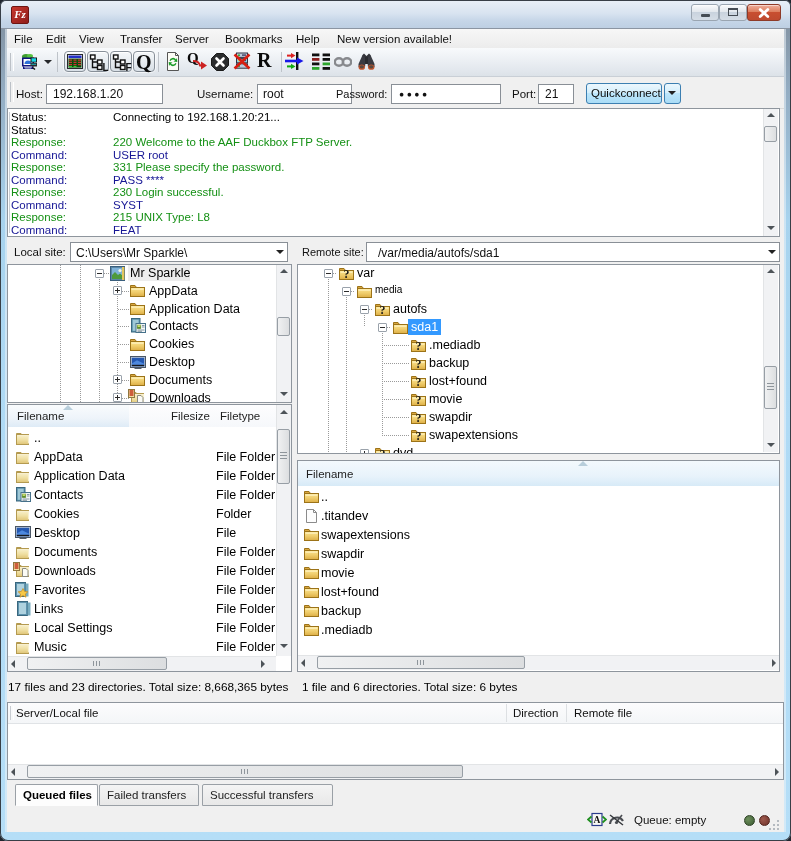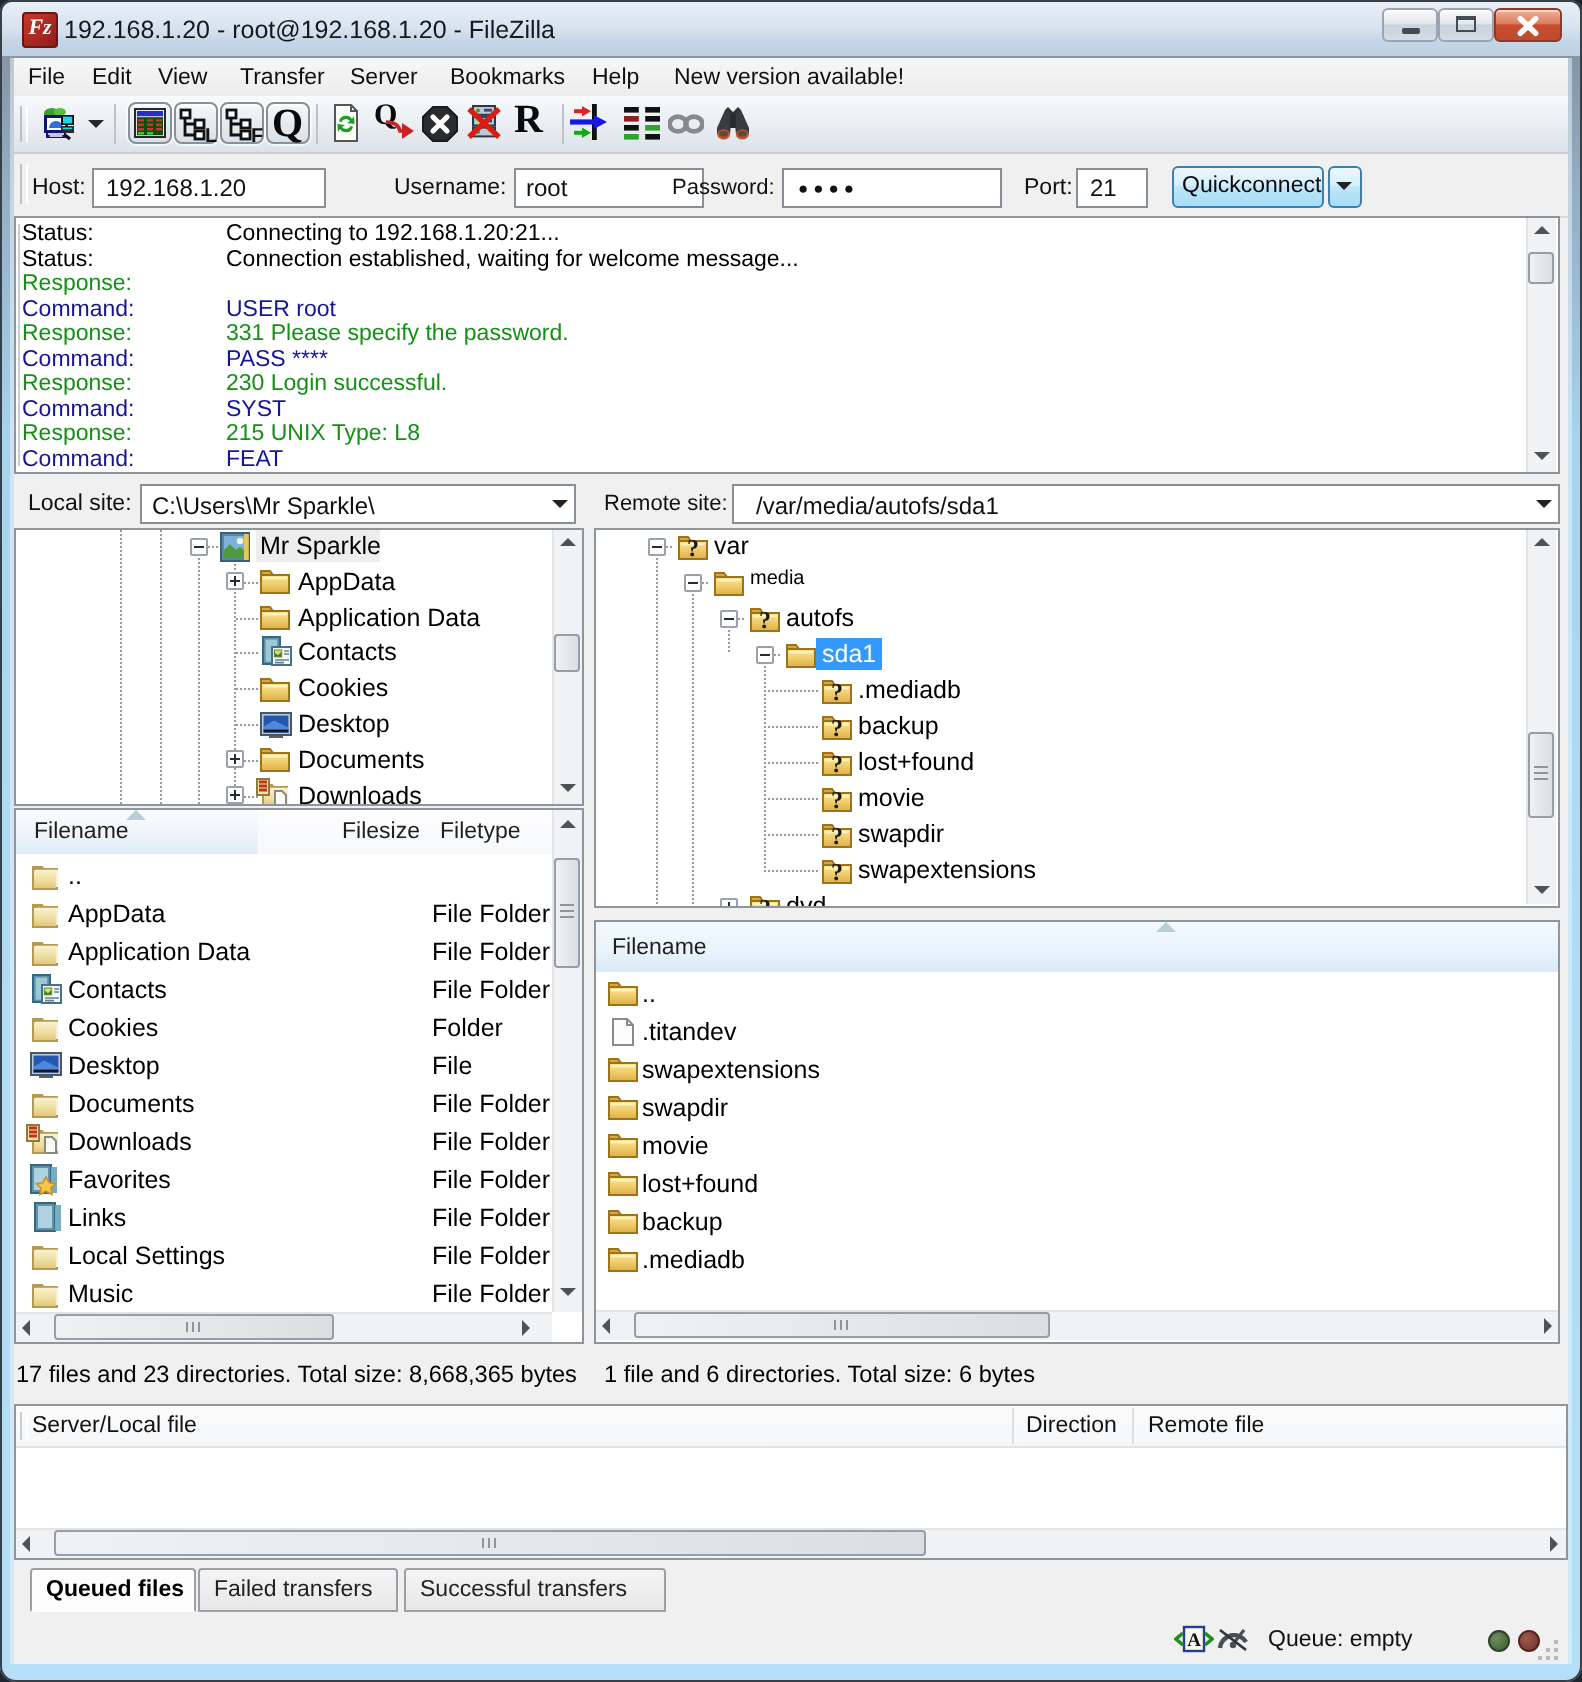--- a/index.html
+++ b/index.html
@@ -14,21 +14,20 @@
       <linearGradient id="pfg" x1="0" y1="0" x2="0" y2="1">
         <stop offset="0" stop-color="#F9F2D0"></stop>
         <stop offset="0.55" stop-color="#EFDFA2"></stop>
         <stop offset="1" stop-color="#DFC476"></stop>
       </linearGradient>
     </defs>
   </svg>
 <div style="position:absolute;left:0;top:0;width:791px;height:841px;border-radius:6px 6px 8px 8px;background:linear-gradient(180deg,#7E8B99 0px,#93ACC2 90px,#A7D3EE 220px,#AFDAF5 420px,#B5DEF7 100%);box-shadow:inset 0 0 0 1px #383F47;overflow:hidden">
 <div style="position:absolute;left:1px;top:1px;width:789px;height:28px;border-radius:5px 5px 0 0;background:linear-gradient(180deg,#E8EFF7 0%,#D8E3F0 45%,#C6D6E8 70%,#BCCEE2 100%)"></div>
 <div style="position:absolute;left:11px;top:6px;width:16px;height:16px;background:linear-gradient(135deg,#C8372D,#8F1D1A);border:1px solid #6E1512;border-radius:2px;color:#fff;font-size:11px;font-weight:bold;font-style:italic;text-align:center;line-height:15px;font-family:'Liberation Serif',serif">Fz</div>
-<div style="position:absolute;left:32px;top:8px;font-size:12.5px;color:#15191E;font-weight:normal;white-space:nowrap;">192.168.1.20 - root@192.168.1.20 - FileZilla</div>
 <div style="position:absolute;left:691px;top:4px;width:28px;height:17px;background:linear-gradient(180deg,#FAFBFC,#E2E7ED 45%,#C9D3DE 50%,#D5DDE6);border:1px solid #9AA5B1;border-radius:3px;box-sizing:border-box;box-shadow:inset 0 1px 0 rgba(255,255,255,.5)">
       <div style="position:absolute;left:50%;margin-left:-4px;top:9px;width:9px;height:3px;background:#444B53;border-radius:1px"></div>
     </div>
 <div style="position:absolute;left:719px;top:4px;width:28px;height:17px;background:linear-gradient(180deg,#FAFBFC,#E2E7ED 45%,#C9D3DE 50%,#D5DDE6);border:1px solid #9AA5B1;border-radius:3px;box-sizing:border-box;box-shadow:inset 0 1px 0 rgba(255,255,255,.5)">
       <div style="position:absolute;left:50%;margin-left:-5px;top:3px;width:10px;height:8px;border:1px solid #444B53;border-top:2px solid #444B53;background:transparent;box-sizing:border-box"></div>
     </div>
 <div style="position:absolute;left:747px;top:4px;width:34px;height:17px;background:linear-gradient(180deg,#EFAE9C,#DD7F5F 45%,#C84E30 50%,#BE4A2F);border:1px solid #8E3A28;border-radius:3px;box-sizing:border-box;box-shadow:inset 0 1px 0 rgba(255,255,255,.5)">
       <svg style="position:absolute;left:50%;margin-left:-6px;top:2px" width="12" height="12" viewBox="0 0 12 12">
         <path d="M2.2 2.4 L9.8 9.6 M9.8 2.4 L2.2 9.6" stroke="#FFFFFF" stroke-width="2.8" stroke-linecap="round"></path>
       </svg>
@@ -172,22 +171,22 @@
 <div style="position:absolute;left:545px;top:87px;font-size:12px;color:#111;font-weight:normal;white-space:nowrap;">21</div>
 <div style="position:absolute;left:586px;top:83px;width:76px;height:21px;background:linear-gradient(#ECF7FD,#D5EFFC 45%,#BDE6FB 50%,#A9DCF6);border:1px solid #3C7FB1;border-radius:3px;box-sizing:border-box;"></div>
 <div style="position:absolute;left:591px;top:87px;font-size:11.5px;color:#0A0A0A;font-weight:normal;white-space:nowrap;">Quickconnect</div>
 <div style="position:absolute;left:664px;top:83px;width:17px;height:21px;background:linear-gradient(#ECF7FD,#D5EFFC 45%,#BDE6FB 50%,#A9DCF6);border:1px solid #3C7FB1;border-radius:3px;box-sizing:border-box;"></div>
 <div style="position:absolute;left:668px;top:91px;width:0;height:0;border-left:4px solid transparent;border-right:4px solid transparent;border-top:4px solid #222;"></div>
 <div style="position:absolute;left:7px;top:108px;width:773px;height:129px;background:#fff;border:1px solid #8E959D;box-sizing:border-box;overflow:hidden"></div>
 <div style="position:absolute;left:9px;top:112px;width:2px;height:121px;border-left:1px solid #C9CDD2;border-right:1px solid #FFF"></div>
 <div style="position:absolute;left:11px;top:111.0px;font-size:11.5px;color:#000;font-weight:normal;white-space:nowrap;">Status:</div>
 <div style="position:absolute;left:113px;top:111.0px;font-size:11.5px;color:#000;font-weight:normal;white-space:nowrap;">Connecting to 192.168.1.20:21...</div>
 <div style="position:absolute;left:11px;top:123.55px;font-size:11.5px;color:#000;font-weight:normal;white-space:nowrap;">Status:</div>
-<div style="position:absolute;left:113px;top:123.55px;font-size:11.5px;color:#000;font-weight:normal;white-space:nowrap;">Connection established, waiting for welcome message...</div>
 <div style="position:absolute;left:11px;top:136.1px;font-size:11.5px;color:#149014;font-weight:normal;white-space:nowrap;">Response:</div>
+<div style="position:absolute;left:113px;top:136.1px;font-size:11.5px;color:#149014;font-weight:normal;white-space:nowrap;">220 Welcome to the AAF Duckbox FTP Server.</div>
 <div style="position:absolute;left:11px;top:148.65px;font-size:11.5px;color:#161695;font-weight:normal;white-space:nowrap;">Command:</div>
 <div style="position:absolute;left:113px;top:148.65px;font-size:11.5px;color:#161695;font-weight:normal;white-space:nowrap;">USER root</div>
 <div style="position:absolute;left:11px;top:161.20000000000002px;font-size:11.5px;color:#149014;font-weight:normal;white-space:nowrap;">Response:</div>
 <div style="position:absolute;left:113px;top:161.20000000000002px;font-size:11.5px;color:#149014;font-weight:normal;white-space:nowrap;">331 Please specify the password.</div>
 <div style="position:absolute;left:11px;top:173.75000000000003px;font-size:11.5px;color:#161695;font-weight:normal;white-space:nowrap;">Command:</div>
 <div style="position:absolute;left:113px;top:173.75000000000003px;font-size:11.5px;color:#161695;font-weight:normal;white-space:nowrap;">PASS ****</div>
 <div style="position:absolute;left:11px;top:186.30000000000004px;font-size:11.5px;color:#149014;font-weight:normal;white-space:nowrap;">Response:</div>
 <div style="position:absolute;left:113px;top:186.30000000000004px;font-size:11.5px;color:#149014;font-weight:normal;white-space:nowrap;">230 Login successful.</div>
 <div style="position:absolute;left:11px;top:198.85000000000005px;font-size:11.5px;color:#161695;font-weight:normal;white-space:nowrap;">Command:</div>
 <div style="position:absolute;left:113px;top:198.85000000000005px;font-size:11.5px;color:#161695;font-weight:normal;white-space:nowrap;">SYST</div>

